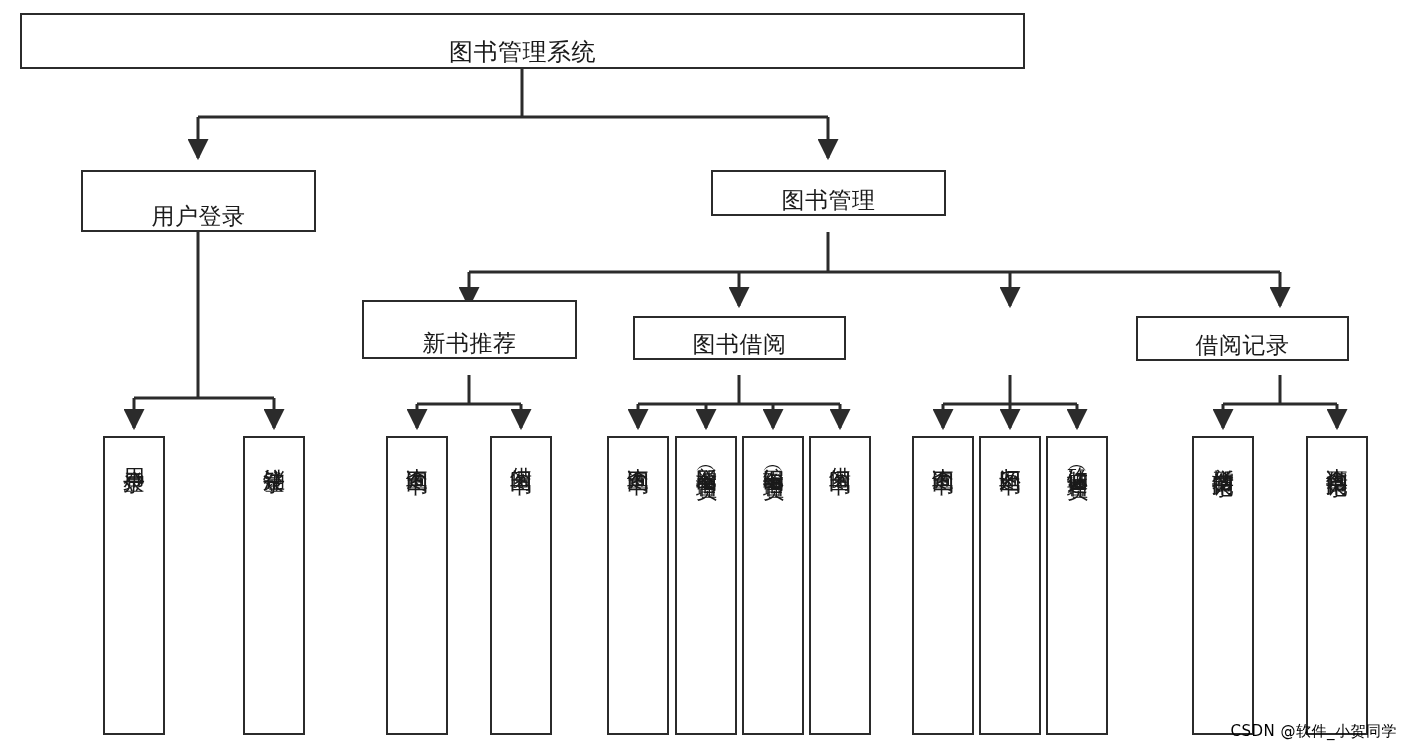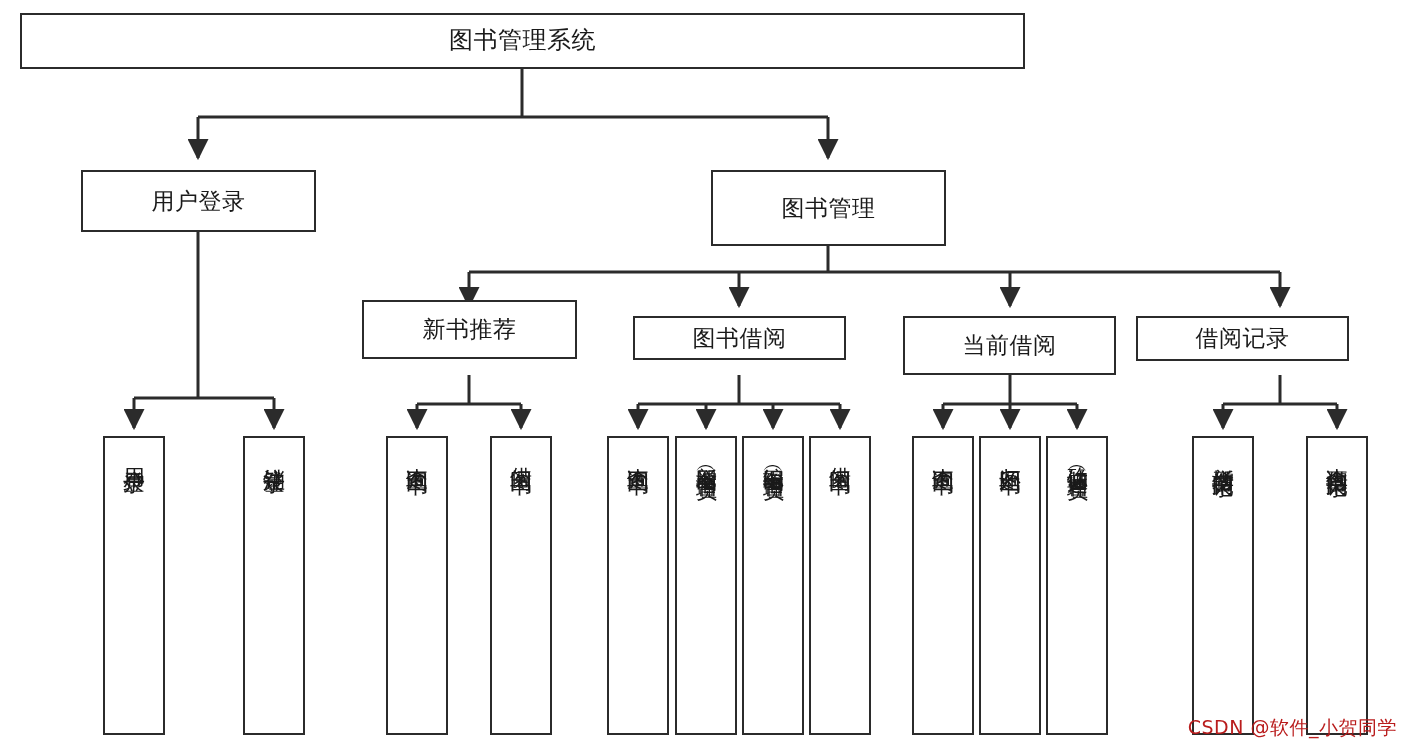--- a/index.html
+++ b/index.html
@@ -25,21 +25,21 @@
     width: 1405px;
     height: 747px;
     pointer-events: none;
   }
   .node {
     position: absolute;
     box-sizing: border-box;
     background: #ffffff;
     border: 2.5px solid #2b2b2b;
     display: flex;
-    align-items: center;
+    align-items: flex-end;
     justify-content: center;
     color: #1a1a1a;
   }
   .node .label {
     display: block;
     text-align: center;
     line-height: 1.22;
     letter-spacing: 0.5px;
   }
   
@@ -63,22 +63,22 @@
     letter-spacing: 2px;
     white-space: nowrap;
   }
   .node.v.tall-text .label {
     font-size: 21px;
   }
   #watermark {
     position: absolute;
     right: 8px;
     bottom: 6px;
-    font-size: 19px;
-    color: #b91c1c;
+    font-size: 15px;
+    color: #000000;
     letter-spacing: 0.5px;
     white-space: nowrap;
     user-select: none;
   }
 </style>
 </head>
 <body>
 
 <div id="diagram-canvas">
 
@@ -132,33 +132,30 @@
     </g>
   </svg>
 
   <div class="node h root" style="left:20px; top:13px; width:1005px; height:56px;">
     <span class="label">图书管理系统</span>
   </div>
 
   <div class="node h" style="left:81px; top:170px; width:235px; height:62px;">
     <span class="label">用户登录</span>
   </div>
-  <div class="node h" style="left:711px; top:170px; width:235px; height:76px;">
+  <div class="node h" style="left:711px; top:170px; width:235px; height:46px;">
     <span class="label">图书管理</span>
   </div>
 
   <div class="node h" style="left:362px; top:300px; width:215px; height:59px;">
     <span class="label">新书推荐</span>
   </div>
   <div class="node h" style="left:633px; top:316px; width:213px; height:44px;">
     <span class="label">图书借阅</span>
   </div>
-  <div class="node h" style="left:903px; top:316px; width:213px; height:59px;">
-    <span class="label">当前借阅</span>
-  </div>
   <div class="node h" style="left:1136px; top:316px; width:213px; height:45px;">
     <span class="label">借阅记录</span>
   </div>
 
   <div class="node v" style="left:103px; top:436px; width:62px; height:299px;">
     <span class="label">用户登录</span>
   </div>
   <div class="node v" style="left:243px; top:436px; width:62px; height:299px;">
     <span class="label">注销登录</span>
   </div>

